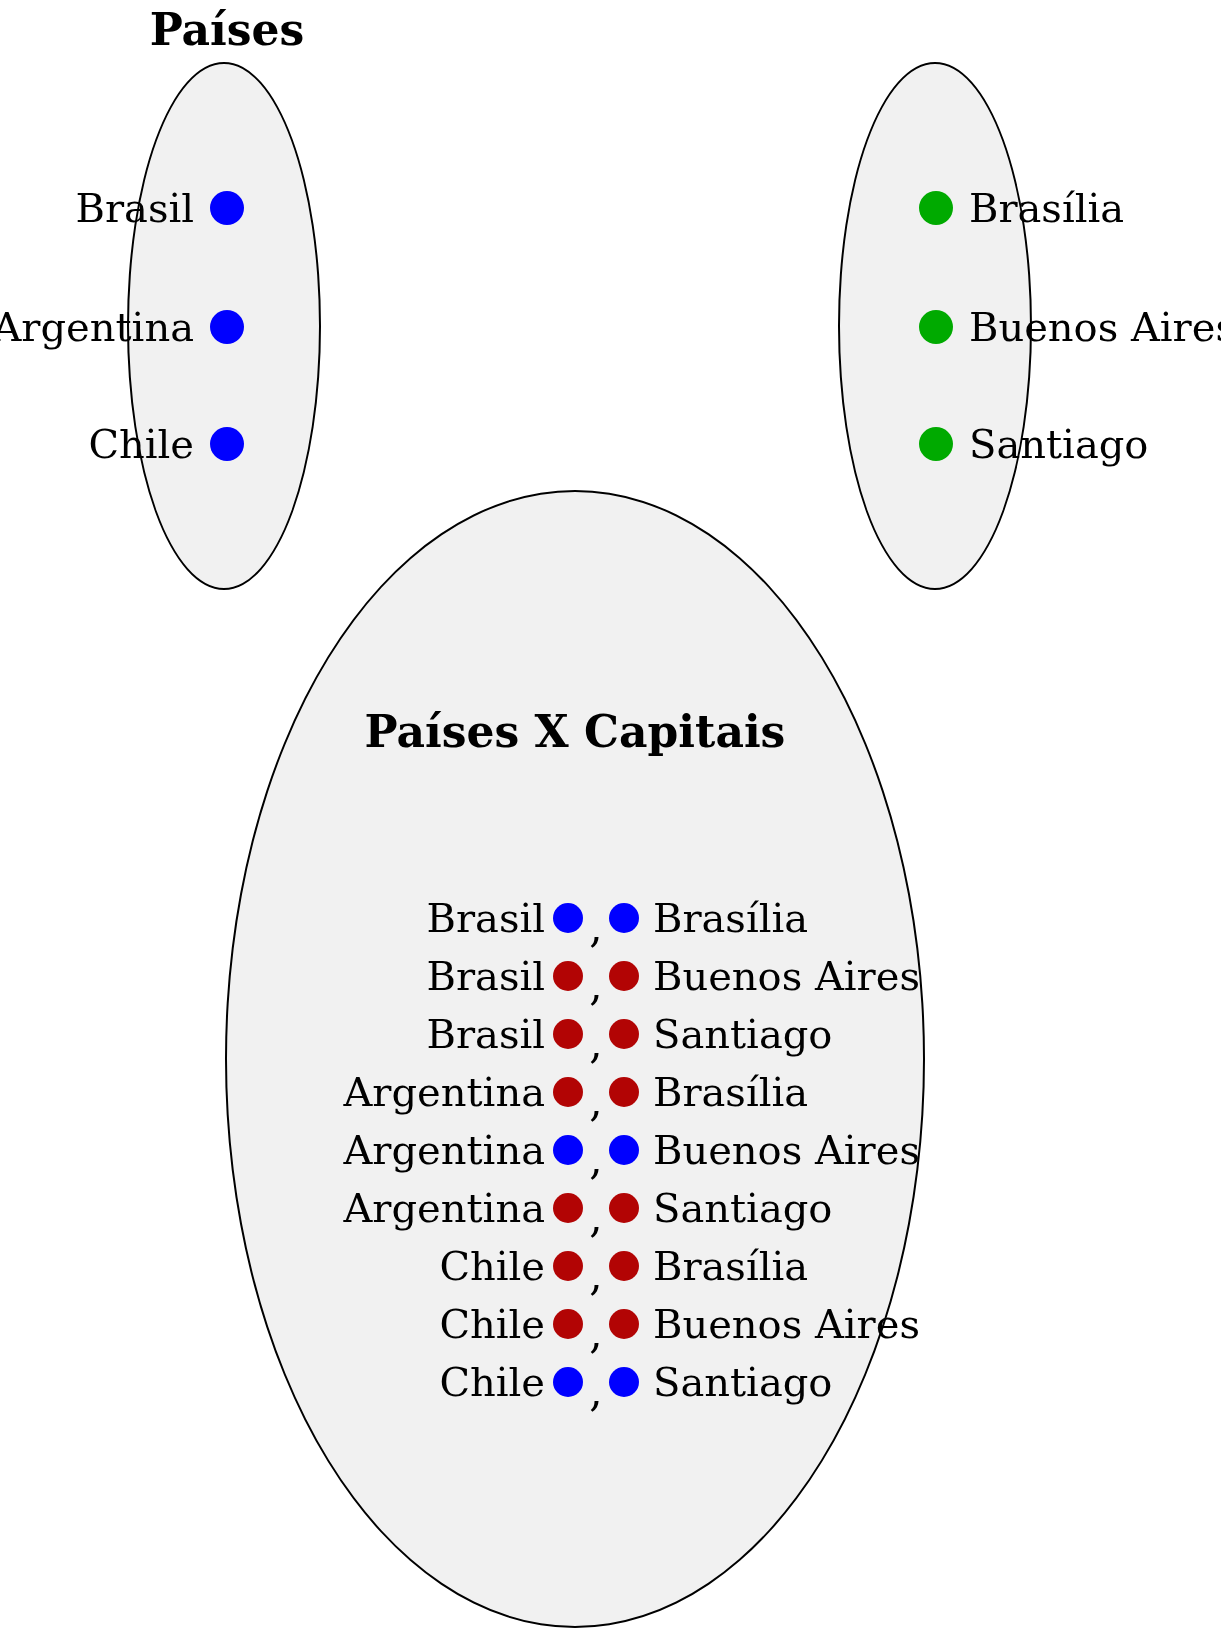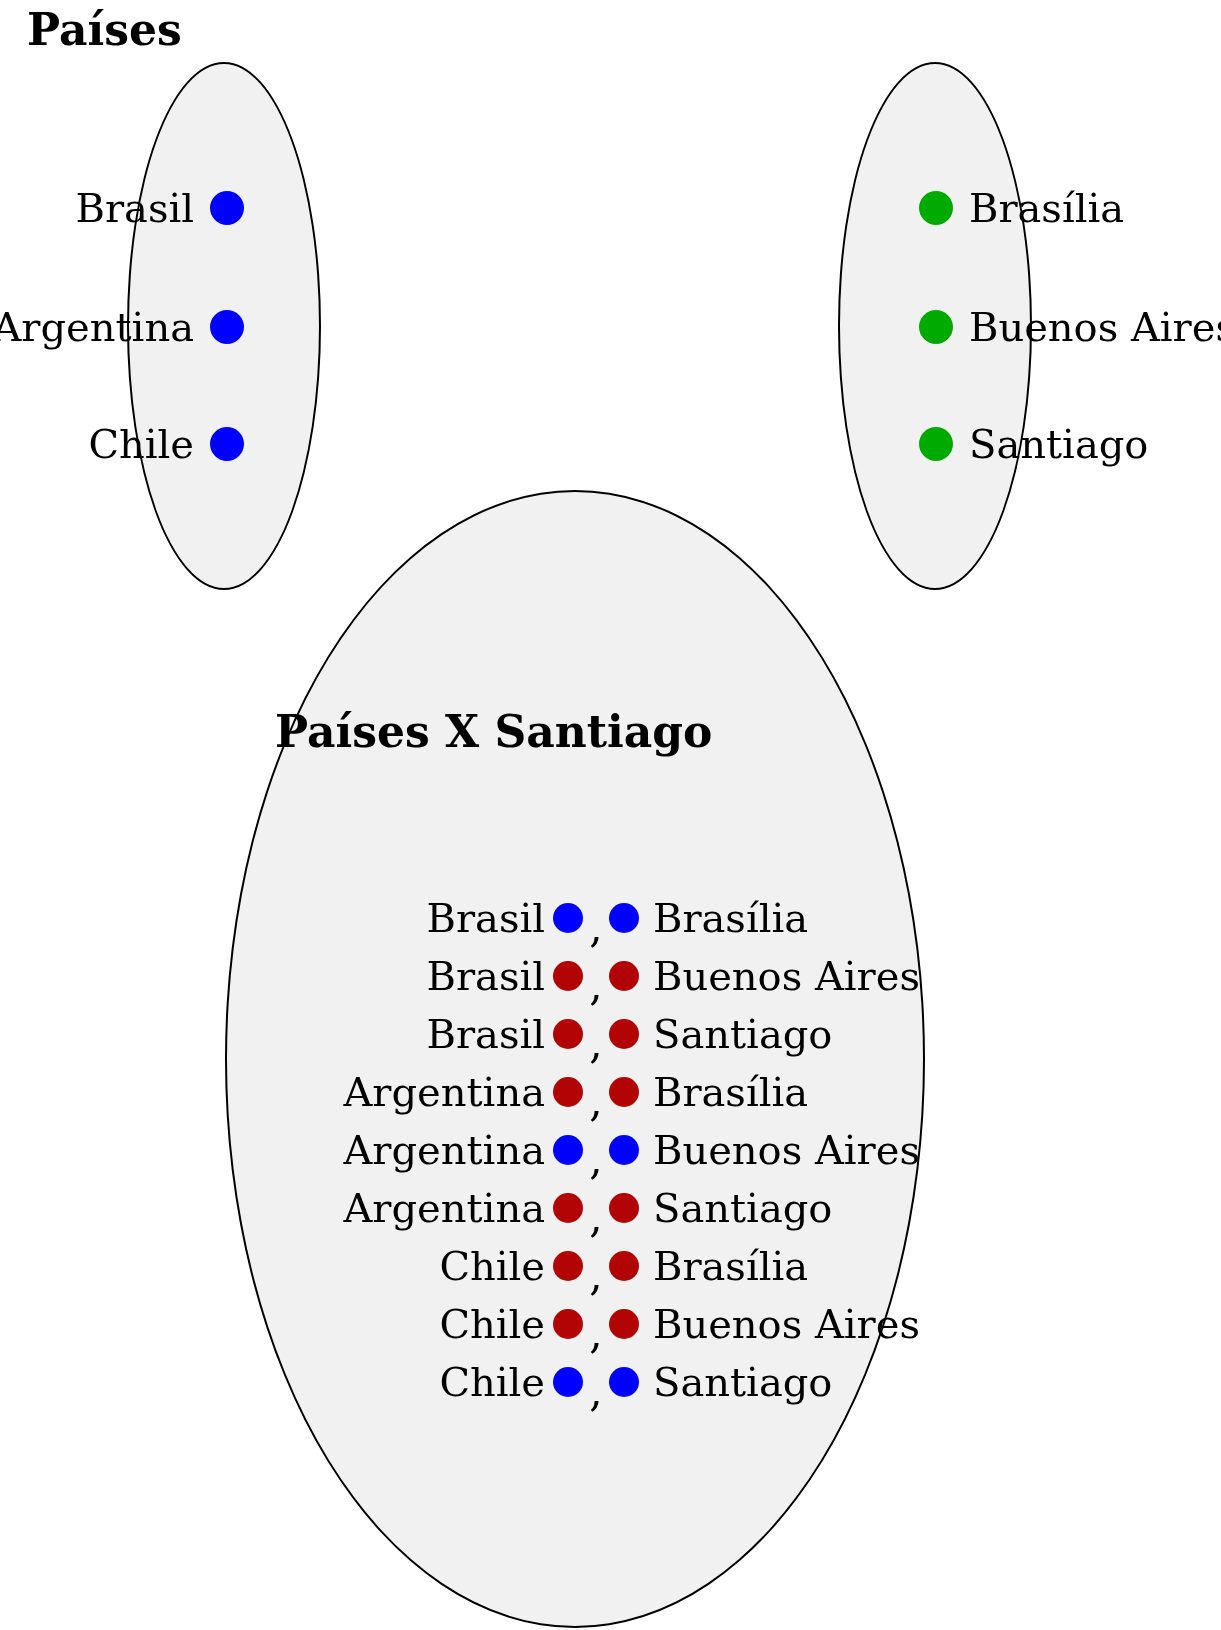--- a/index.html
+++ b/index.html
@@ -20,21 +20,21 @@
     box-sizing: border-box;
   }
   #paises-ellipse  { left: 127px; top:  62px; width: 194px; height: 528px; }
   #capitais-ellipse{ left: 838px; top:  62px; width: 194px; height: 528px; }
   #produto-ellipse { left: 225px; top: 490px; width: 700px; height: 1138px; }
 
   .set-title {
     position: absolute;
     font-weight: bold;
     font-size: 44px;
-    text-align: left;
+    text-align: center;
     width: 400px;
     white-space: nowrap;
   }
   #paises-title   { left:  27px; top: 4px; }
   #capitais-title { left: 735px; top: 4px; }
   #produto-title  { left: 275px; top: 706px; width: 600px; }
 
   .set-row {
     position: absolute;
     display: flex;
@@ -86,21 +86,21 @@
 </head>
 <body>
 
 <div id="canvas">
 
   <div class="ellipse" id="paises-ellipse"></div>
   <div class="ellipse" id="capitais-ellipse"></div>
   <div class="ellipse" id="produto-ellipse"></div>
 
   <div class="set-title" id="paises-title">Países</div>
-  <div class="set-title" id="produto-title">Países X Santiago</div>
+  <div class="set-title" id="produto-title">Países X Capitais</div>
 
   <div class="set-row left" style="top:183px">
     <span class="set-label">Brasil</span>
     <span class="dot big" style="background-color: rgb(0, 0, 255);"></span>
   </div>
   <div class="set-row left" style="top:302px">
     <span class="set-label">Argentina</span>
     <span class="dot big" style="background-color: rgb(0, 0, 255);"></span>
   </div>
   <div class="set-row left" style="top:419px">

